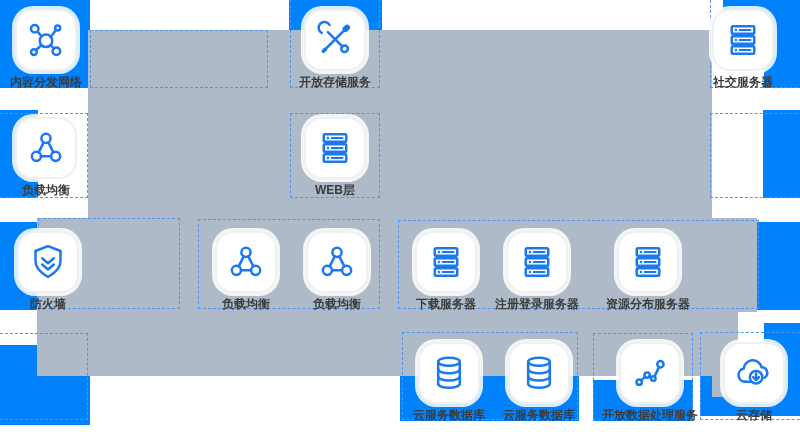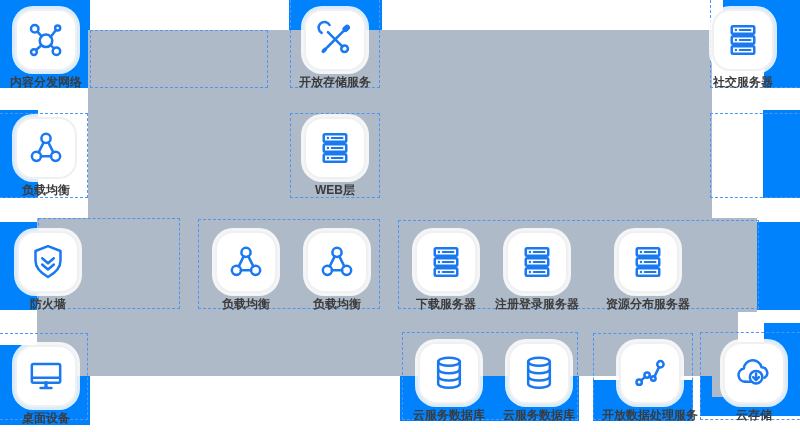--- a/index.html
+++ b/index.html
@@ -224,31 +224,20 @@
           <circle class="fil" cx="15.5" cy="36" r="1.5"></circle>
         <line class="thin" x1="20" y1="12" x2="33" y2="12"></line>
           <line class="thin" x1="20" y1="24" x2="33" y2="24"></line>
           <line class="thin" x1="20" y1="36" x2="33" y2="36"></line>
       </svg>
     </div>
     <div class="nlabel">注册登录服务器</div>
   </div>
 
 
-  <div class="node" style="left:15px;top:345px">
-    <div class="card">
-      <svg class="ic" width="40" height="40" viewBox="0 0 48 48">
-        <rect x="7" y="9.5" width="34" height="22.5" rx="2"></rect>
-        <line x1="7.5" y1="26" x2="40.5" y2="26"></line>
-        <line x1="24" y1="32" x2="24" y2="37.5" style="stroke-width:4"></line>
-        <line x1="17.5" y1="38.5" x2="30.5" y2="38.5"></line>
-      </svg>
-    </div>
-    <div class="nlabel">桌面设备</div>
-  </div>
 
   <div class="node" style="left:418px;top:342px">
     <div class="card">
       <svg class="ic" width="40" height="40" viewBox="0 0 48 48">
         <ellipse cx="24" cy="10.5" rx="13" ry="4.8"></ellipse>
         <path d="M11 10.5 V37 a13 4.8 0 0 0 26 0 V10.5"></path>
         <path d="M11 19.5 a13 4.8 0 0 0 26 0"></path>
           <path d="M11 28.3 a13 4.8 0 0 0 26 0"></path>
       </svg>
     </div>

